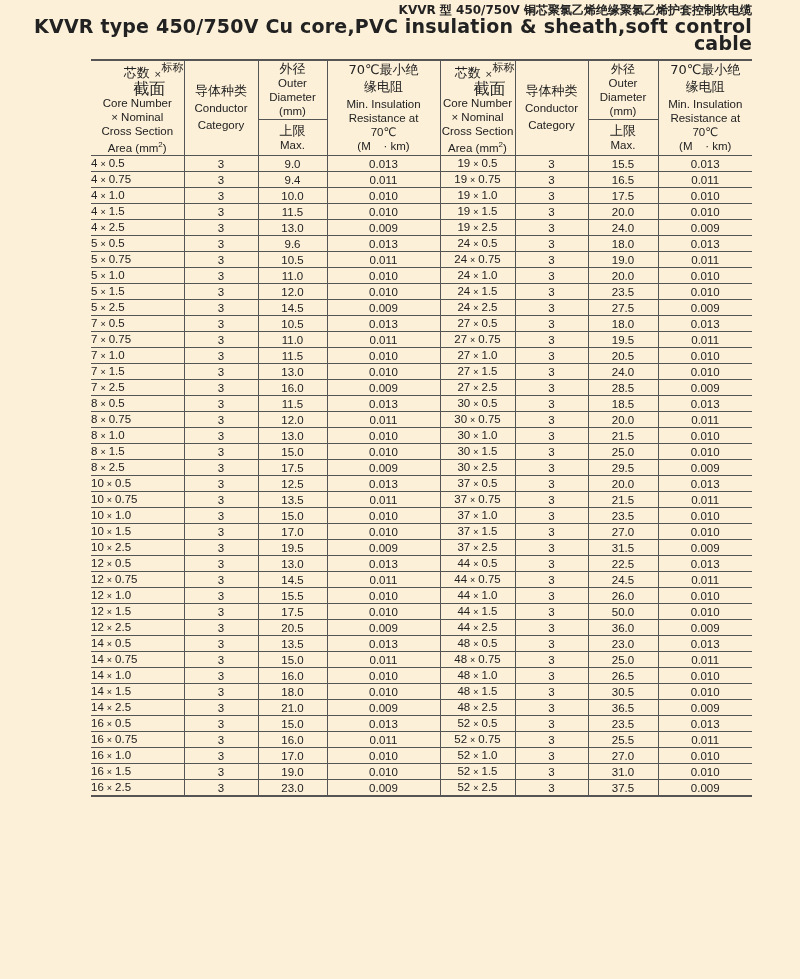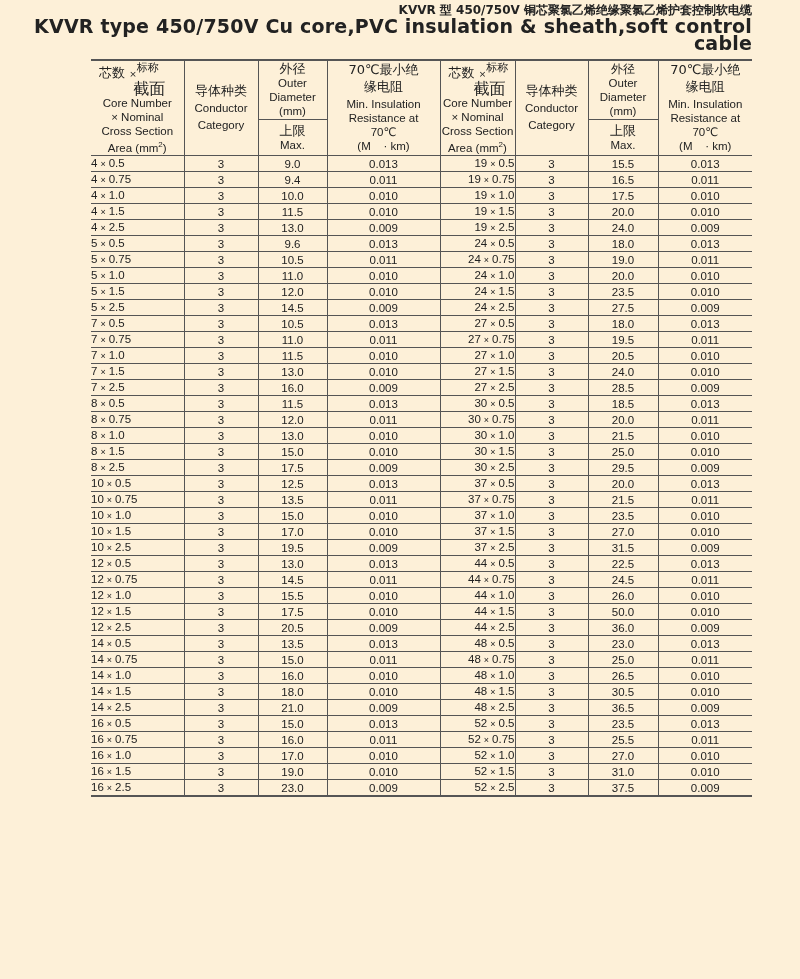--- a/index.html
+++ b/index.html
@@ -35,28 +35,28 @@
   table.spec thead tr:first-child th { border-top:2px solid #555; }
   table.spec tbody tr:last-child td { border-bottom:2px solid #555; }
 
   th.hdr { text-align:center; vertical-align:middle; line-height:14px; font-size:11.5px; }
   .cnbig { font-size:13px; font-family:"DejaVu Sans",sans-serif; }
   .hsub { font-size:11.5px; }
   th.h-od-top { height:58px; }
   th.h-od-bot { height:35px; }
 
   .corehdr { display:block; text-align:center; }
-  .corehdr .l1 { display:block; text-align:left; padding-left:8px; font-size:13px; font-family:"DejaVu Sans",sans-serif; line-height:14px; }
+  .corehdr .l1 { display:block; text-align:right; padding-left:8px; font-size:13px; font-family:"DejaVu Sans",sans-serif; line-height:14px; }
   .corehdr .l1 small { font-size:9px; }
   .corehdr .l1 sup { font-size:11px; vertical-align:6px; }
   .corehdr .l2 { display:block; padding-left:24px; font-size:16px; font-family:"DejaVu Sans",sans-serif; line-height:15px; }
 
   td.cell { height:14.8px; line-height:14px; text-align:center; font-size:11.5px; }
   td.core-l { text-align:left; padding-left:14px;margin-top:44px; }
-  td.core-r { text-align:right; padding-left:18px; }
+  td.core-r { text-align:center; padding-left:18px; }
   .xsign { font-size:9px; padding:0 3px; }
 </style>
 </head>
 <body>
 
 <div class="title-block">
   <div class="title-cn">KVVR 型 450/750V 铜芯聚氯乙烯绝缘聚氯乙烯护套控制软电缆</div>
   <div class="title-en">KVVR type 450/750V Cu core,PVC insulation &amp; sheath,soft control cable</div>
 </div>
 

